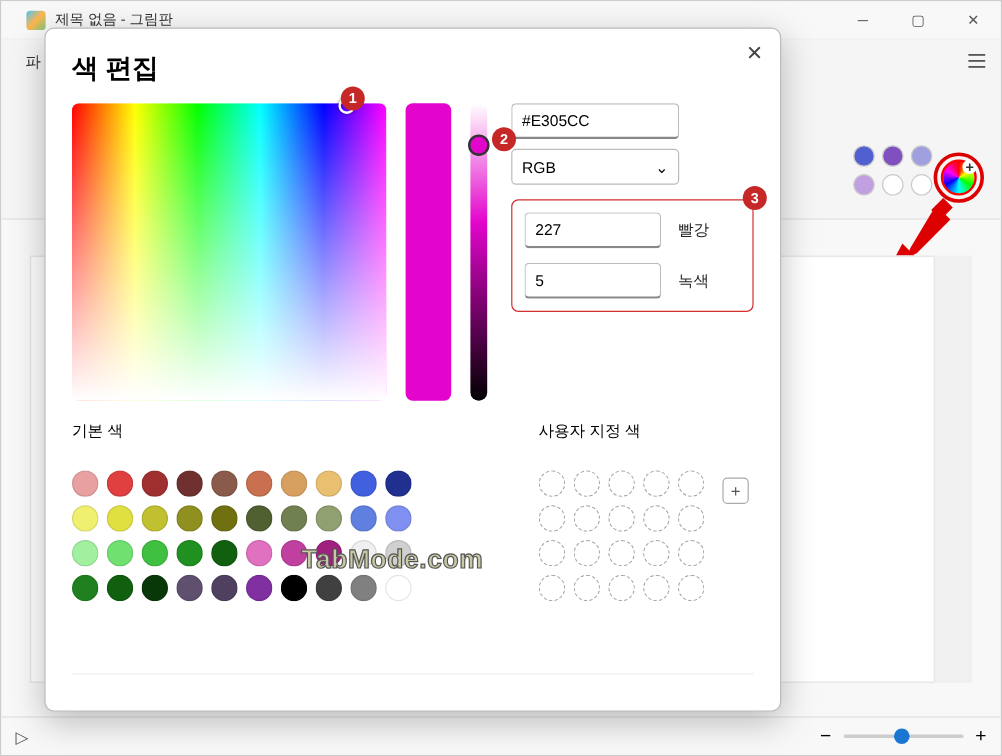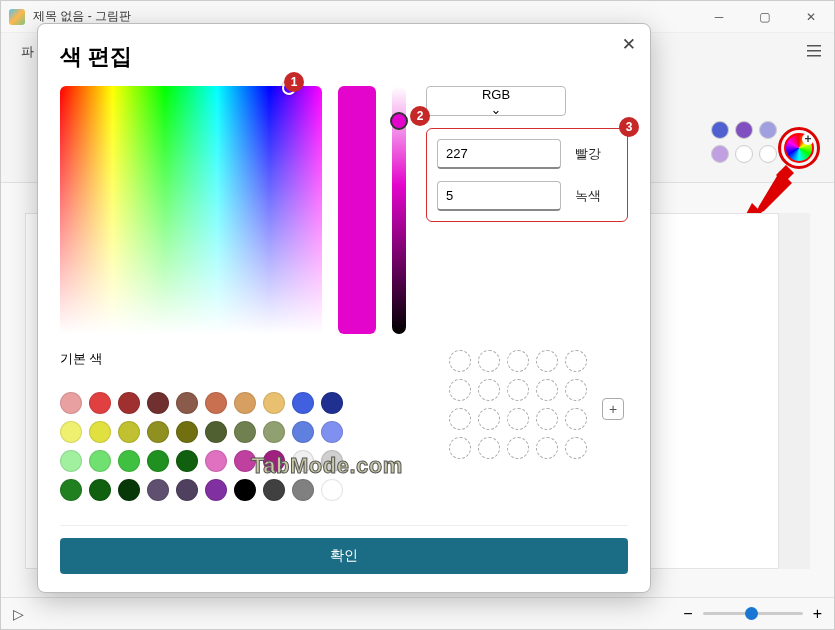--- a/index.html
+++ b/index.html
@@ -6,21 +6,21 @@
     body {
       font-family: "Segoe UI", "Malgun Gothic", sans-serif;
       background: #f8f8f8;
       width: 835px; height: 630px;
       overflow: hidden; position: relative;
       border: 1px solid #ccc;
     }
     
     .titlebar {
       height: 32px; display: flex; align-items: center;
-      padding-left: 8px; background: #f8f8f8;
+      padding-left: 21px; background: #f8f8f8;
       border-bottom: 1px solid #eee;
     }
     .titlebar .app-icon {
       width: 16px; height: 16px; margin-right: 8px;
       background: linear-gradient(135deg, #4fc3f7, #ffb74d, #81c784);
       border-radius: 3px;
     }
     .titlebar .title { font-size: 12px; color: #333; }
     .titlebar .winbtns { margin-left: auto; display: flex; }
     .titlebar .winbtn {
@@ -141,24 +141,24 @@
     .fields { flex: 1; display: flex; flex-direction: column; gap: 8px; position: relative; }
     .textfield {
       width: 140px; height: 30px; border: 1px solid #bbb;
       border-bottom: 2px solid #888;
       border-radius: 4px; padding: 0 8px; font-size: 13px;
       background: #fff;
     }
     .select {
       width: 140px; height: 30px; border: 1px solid #bbb;
       border-radius: 4px; display: flex; align-items: center;
-      padding: 0 8px; font-size: 13px; justify-content: space-between; flex-direction: column;
+      padding: 0 8px; font-size: 13px; justify-content: space-between;
     }
     .chan-row { display: flex; align-items: center; gap: 14px; }
-    .chan-row .textfield { width: 124px; }
+    .chan-row .textfield { width: 114px; }
     .chan-row label { font-size: 13px; color: #222; }
     .rgb-box {
       border: 1.5px solid #d32f2f; border-radius: 6px;
       padding: 10px; margin-top: 4px;
       display: flex; flex-direction: column; gap: 12px;
       position: relative;
     }
     
     .color-sections {
       margin-top: 16px; display: flex; gap: 30px;
@@ -270,20 +270,21 @@
       <div class="spectrum-cursor"></div>
       <div class="annotation" style="top:-14px;right:18px">1</div>
     </div>
     <div class="value-bar"></div>
     <div class="light-bar-wrap">
       <div class="light-bar"></div>
       <div class="light-thumb"></div>
       <div class="annotation" style="top:20px;left:18px">2</div>
     </div>
     <div class="fields">
+      <input class="textfield" value="#E305CC" style="">
       <div class="select">
         <span>RGB</span>
         <span>⌄</span>
       </div>
       <div class="rgb-box">
         <div class="annotation" style="top:-12px;right:-12px">3</div>
         <div class="chan-row">
           <input class="textfield" value="227" style="">
           <label>빨강</label>
         </div>
@@ -335,20 +336,21 @@
           <div class="swatch" style="background: rgb(96, 80, 112);"></div>
           <div class="swatch" style="background: rgb(80, 64, 96);"></div>
           <div class="swatch" style="background: rgb(128, 48, 160);"></div>
           <div class="swatch" style="background: rgb(0, 0, 0);"></div>
           <div class="swatch" style="background: rgb(64, 64, 64);"></div>
           <div class="swatch" style="background: rgb(128, 128, 128);"></div>
           <div class="swatch" style="background: rgb(255, 255, 255);"></div>
         </div>
     </div>
     <div class="color-section" style="flex:1;position:relative">
+      <h4>사용자 지정 색</h4>
       <div class="custom-grid" id="custom-grid">
           <div class="empty-swatch"></div>
           <div class="empty-swatch"></div>
           <div class="empty-swatch"></div>
           <div class="empty-swatch"></div>
           <div class="empty-swatch"></div>
           <div class="empty-swatch"></div>
           <div class="empty-swatch"></div>
           <div class="empty-swatch"></div>
           <div class="empty-swatch"></div>
@@ -362,17 +364,16 @@
           <div class="empty-swatch"></div>
           <div class="empty-swatch"></div>
           <div class="empty-swatch"></div>
           <div class="empty-swatch"></div>
         </div>
     </div>
   </div>
   <div class="add-custom">+</div>
 
   <div class="dialog-footer">
-    <div class="btn btn-primary">확인</div>
   </div>
 </div>
 
 <div class="watermark">TabMode.com</div>
 
 </body></html>

